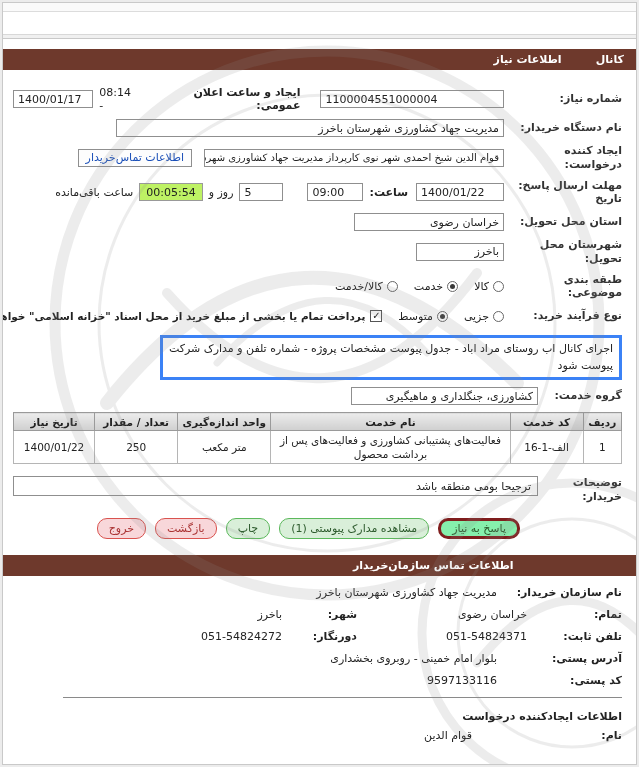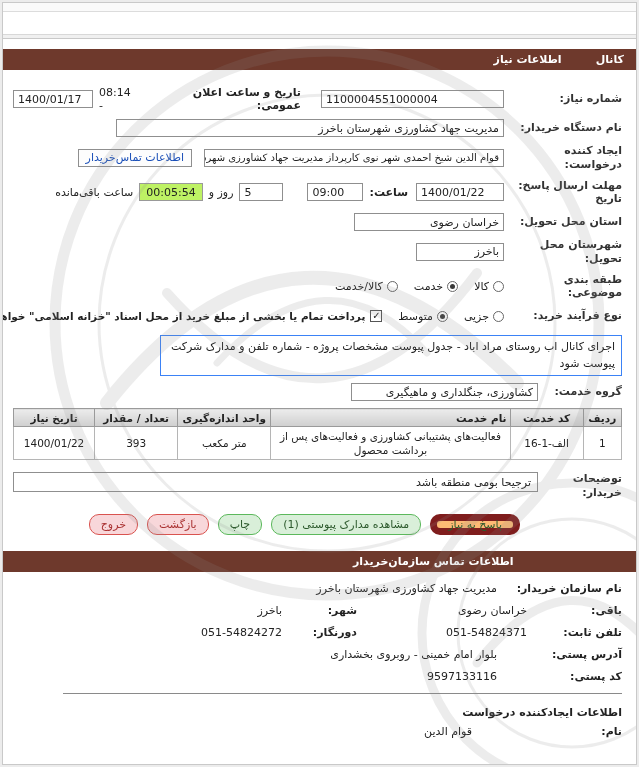--- a/index.html
+++ b/index.html
@@ -66,44 +66,44 @@
   .radio { width: 11px; height: 11px; border: 1px solid #666; border-radius: 50%;
            display: inline-block; position: relative; background: #fff; margin-left: 4px; flex: 0 0 11px; }
   .radio.checked::after { content: ""; position: absolute; inset: 2px; background: #3a3a3a; border-radius: 50%; }
   .radio-label { margin-left: 16px; }
   .checkbox { width: 12px; height: 12px; border: 1px solid #555; background: #fff;
               display: inline-flex; align-items: center; justify-content: center;
               font-size: 10px; line-height: 10px; color: #222; margin-left: 5px; flex: 0 0 12px; }
   .chk-text { font-weight: bold; font-size: 10.5px; white-space: nowrap; }
 
   .desc-box {
-    border: 1px solid #3b82f6; background: #fff;
+    border: 3px solid #3b82f6; background: #fff;
     min-height: 38px; width: 462px; padding: 3px 6px; line-height: 1.5;
   }
   .section-title { font-weight: bold; margin: 12px 0 7px 0; }
 
   .svc-table { width: 100%; border-collapse: collapse; font-size: 10.5px; margin-top: 4px; }
   .svc-table th {
     background: linear-gradient(#ececec, #cfcfcf);
     border: 1px solid #9a9a9a; font-weight: bold;
     padding: 2px 3px; height: 18px;
   }
   .svc-table td { border: 1px solid #b5b5b5; padding: 2px 4px; text-align: center; background: #fff; line-height: 1.35; }
   .svc-table th:nth-child(1){ width: 38px; } .svc-table th:nth-child(2){ width: 72px; }
-  .svc-table th:nth-child(3){ width: 236px; text-align: right; } .svc-table th:nth-child(4){ width: 92px; }
+  .svc-table th:nth-child(3){ width: 236px; } .svc-table th:nth-child(4){ width: 92px; }
   .svc-table th:nth-child(5){ width: 82px; } .svc-table th:nth-child(6){ width: 80px; }
 
   .note-row { display: flex; align-items: flex-start; margin-top: 12px; }
   .note-box { border: 1px solid #8f8f8f; background: #fff; height: 20px; flex: 1;
               display: flex; align-items: center; padding: 1px 6px; }
 
   .btn-row { display: flex; gap: 9px; margin-top: 14px; padding-right: 102px; }
   .btn { border-radius: 10px; padding: 2px 11px; height: 21px; display: inline-flex;
          align-items: center; cursor: pointer; font-size: 11px; white-space: nowrap; }
-  .btn-green-light { background: #fdba74; border: 7px solid #7f1d1d; color: #2d5a2d; }
+  .btn-green-light { background: #86efac; border: 3px solid #7f1d1d; color: #2d5a2d; }
   .btn-green { background: #d9efd9; border: 1px solid #5cb85c; color: #2d5a2d; }
   .btn-pink { background: #f8d7da; border: 1px solid #d9534f; color: #a33; }
 
   .section-bar {
     height: 21px; line-height: 21px;
     background: #6e392c; color: #fff; font-weight: bold;
     margin-top: 16px; padding-left: 0; text-align: left; padding-left: 350px;
     white-space: nowrap;
   }
   .info { padding: 10px 14px 0 10px; }
@@ -143,21 +143,21 @@
       <span class="crumb">کانال</span>
       <span class="crumb">اطلاعات نیاز</span>
     </div>
 
     <div class="form">
 
       <div class="row">
         <span class="lbl">شماره نیاز:</span>
         <span class="inp ltr" style="width:188px;">1100004551000004</span>
         <span class="gap"></span>
-        <span class="mini-lbl">تاریخ و ساعت اعلان عمومی:</span>
+        <span class="mini-lbl">ایجاد و ساعت اعلان عمومی:</span>
         <span class="plain-txt ltr">08:14 -</span>
         <span class="inp ltr" style="width:82px;">1400/01/17</span>
       </div>
 
       <div class="row">
         <span class="lbl">نام دستگاه خریدار:</span>
         <span class="inp" style="width:388px;">مدیریت جهاد کشاورزی شهرستان باخرز</span>
       </div>
 
       <div class="row">
@@ -230,21 +230,21 @@
             <th>تعداد / مقدار</th>
             <th>تاریخ نیاز</th>
           </tr>
         </thead>
         <tbody>
           <tr>
             <td>1</td>
             <td>الف-1-16</td>
             <td>فعالیت‌های پشتیبانی کشاورزی و فعالیت‌های پس از برداشت محصول</td>
             <td>متر مکعب</td>
-            <td>393</td>
+            <td>250</td>
             <td class="ltr">1400/01/22</td>
           </tr>
         </tbody>
       </table>
 
       <div class="note-row">
         <span class="lbl narrow">توضیحات خریدار:</span>
         <div class="note-box">ترجیحا بومی منطقه باشد</div>
       </div>
 
@@ -261,21 +261,21 @@
       <span>اطلاعات تماس سازمان‌خریدار</span>
     </div>
 
     <div class="info">
       <div class="crow">
         <span class="clbl" style="width:125px;">نام سازمان خریدار:</span>
         <span>مدیریت جهاد کشاورزی شهرستان باخرز</span>
       </div>
       <div class="crow">
         <div class="col-a">
-          <span class="clbl" style="width:95px;">باقی:</span>
+          <span class="clbl" style="width:95px;">تمام:</span>
           <span>خراسان رضوی</span>
         </div>
         <div style="display:flex; align-items:center;">
           <span class="clbl" style="width:75px;">شهر:</span>
           <span>باخرز</span>
         </div>
       </div>
       <div class="crow">
         <div class="col-a">
           <span class="clbl" style="width:95px;">تلفن ثابت:</span>

